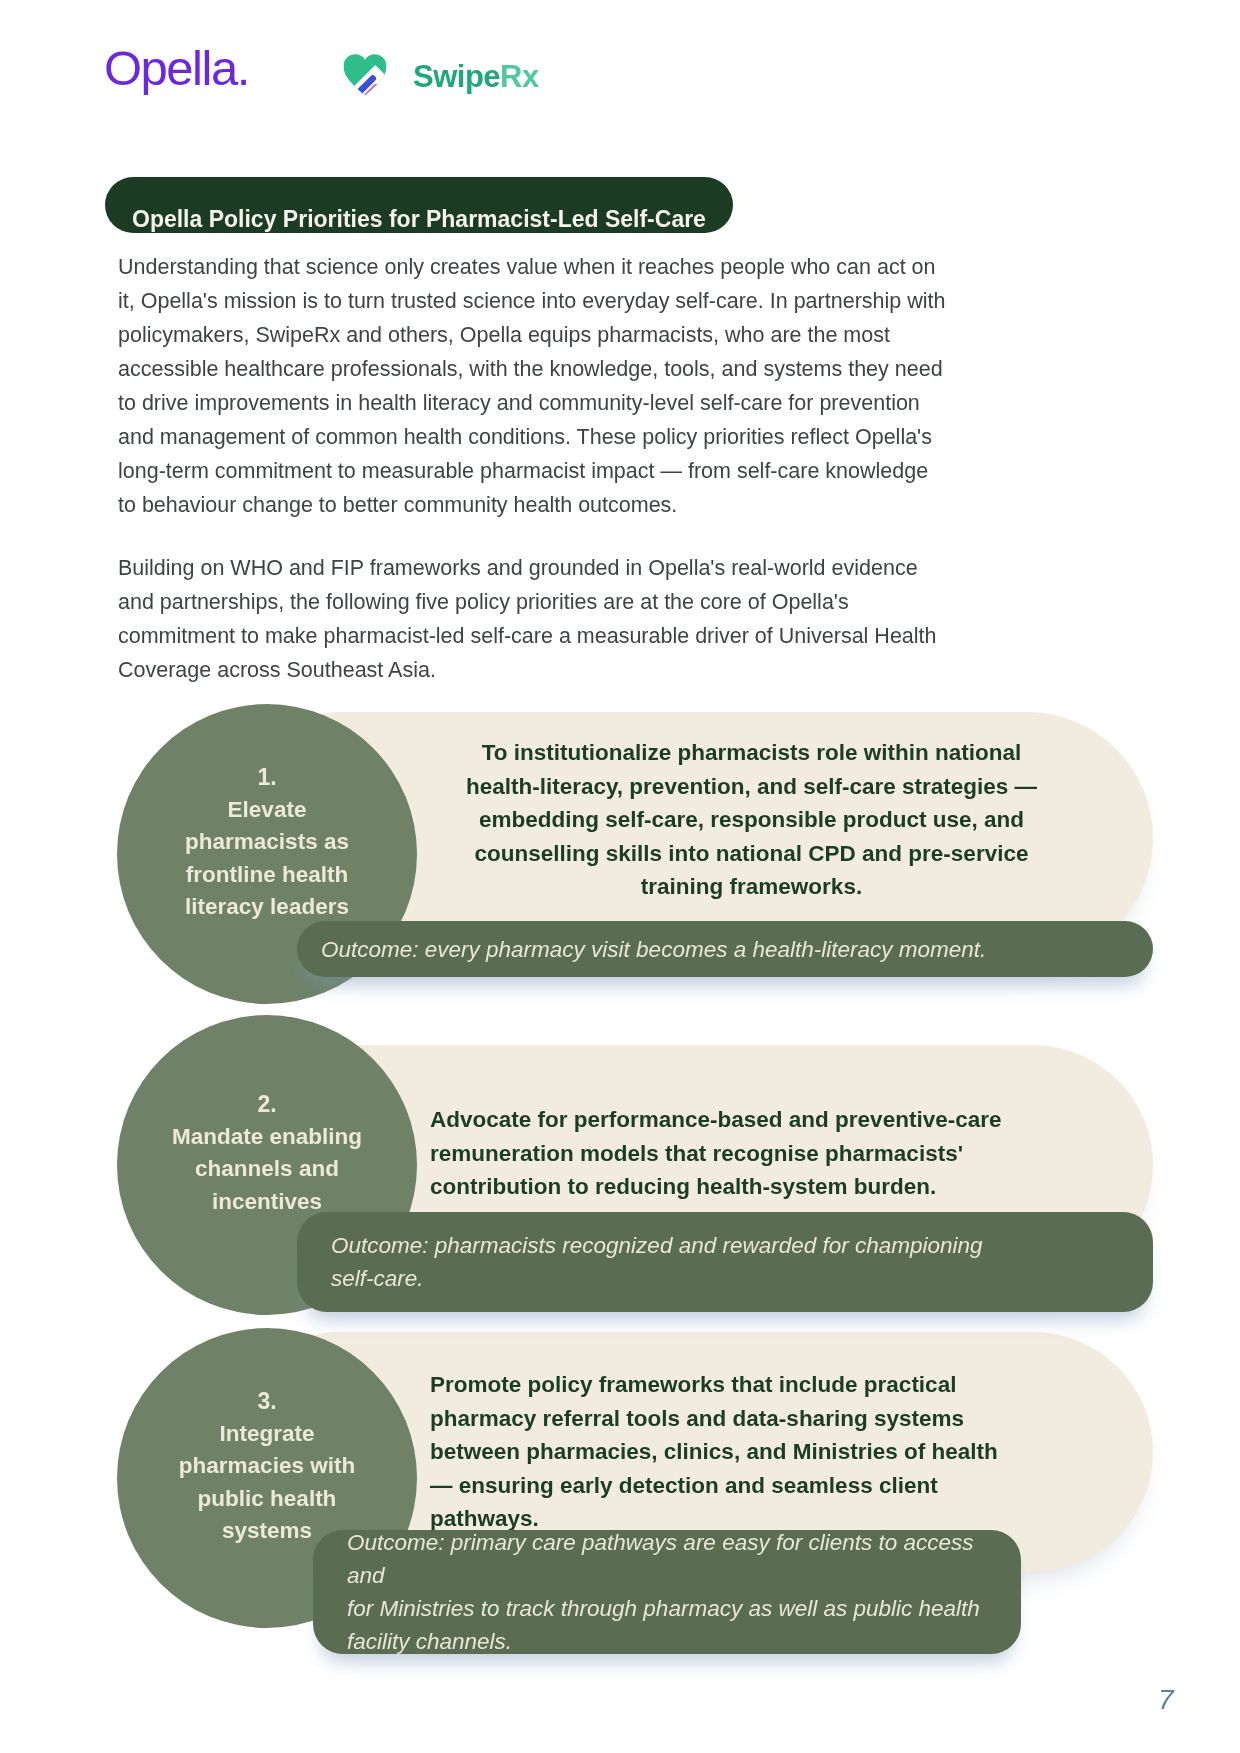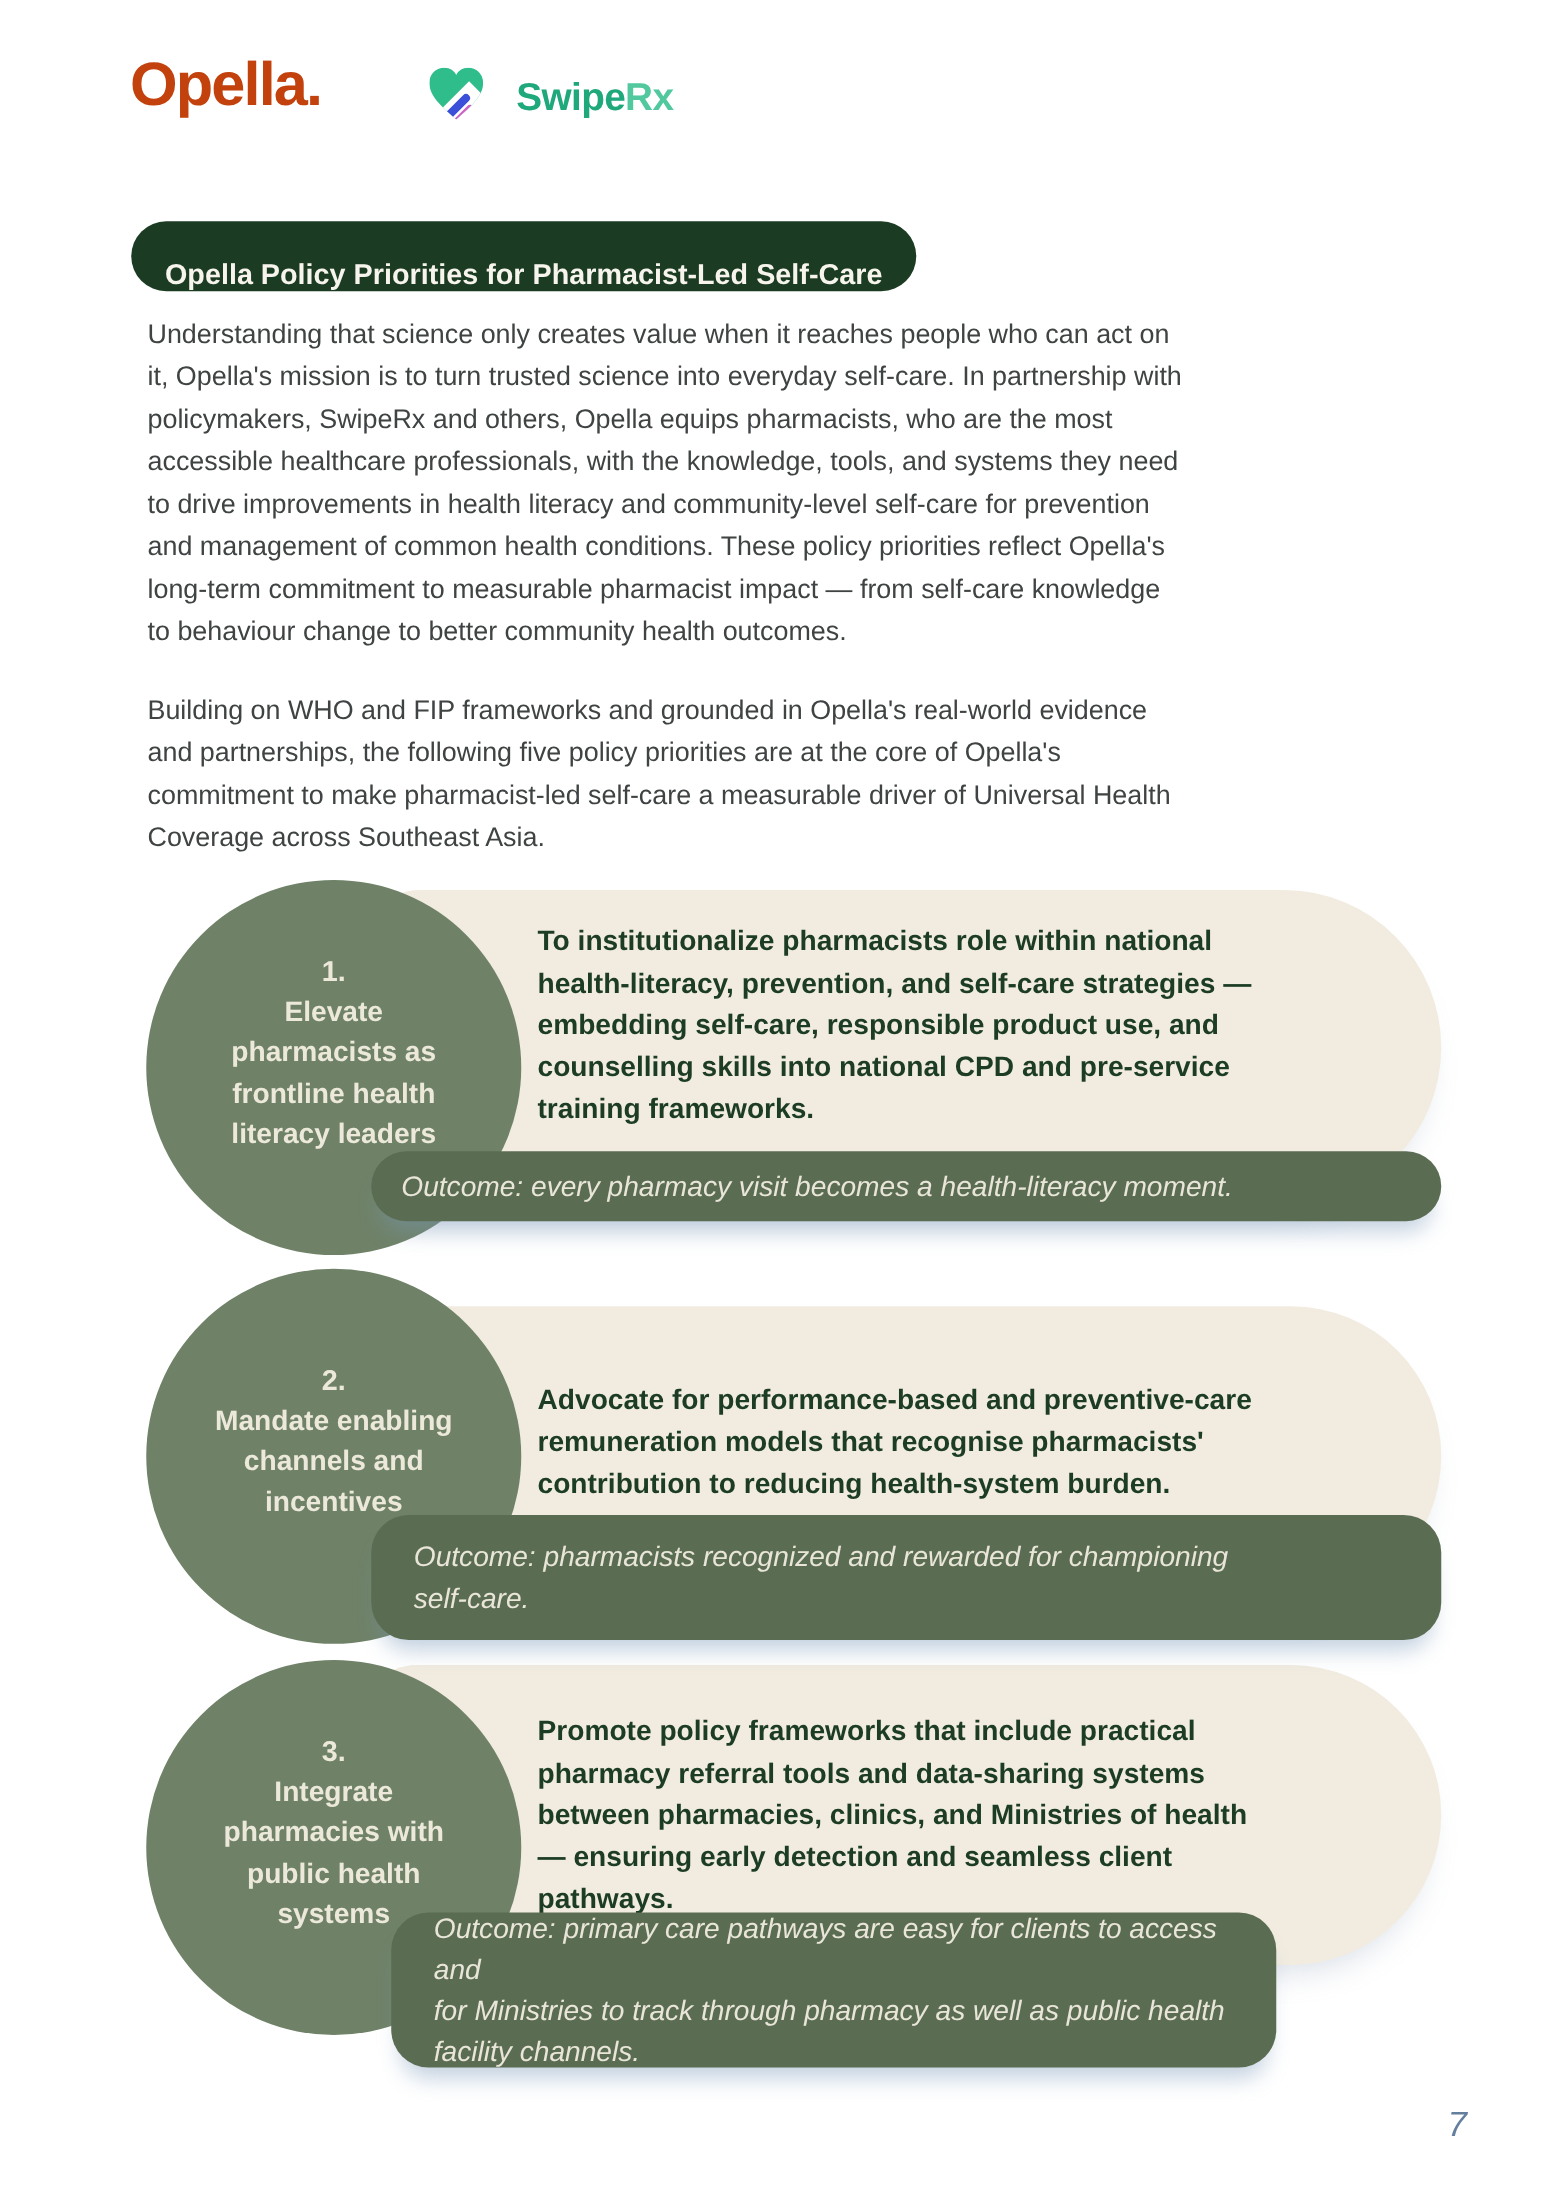--- a/index.html
+++ b/index.html
@@ -9,22 +9,22 @@
     height:1753px;
     background:#ffffff;
     font-family:"Liberation Sans", sans-serif;
     overflow:hidden;
   }
   .pre{white-space:pre-line;}
 
   
   .opella-logo{
     position:absolute; left:104px; top:40px;
-    font-size:49px; font-weight:700; letter-spacing:-1.5px;
-    color:#c2410c;
+    font-size:49px; font-weight:400; letter-spacing:-1.5px;
+    color:#6d28d9;
   }
   .swiperx-logo{
     position:absolute; left:340px; top:52px;
     display:flex; align-items:center; gap:23px;
   }
   .swiperx-word{font-size:31px; font-weight:800; letter-spacing:-0.5px;}
   .swipe-part{color:#1fa87b;}
   .rx-part{color:#52c89e;}
 
   
@@ -47,21 +47,21 @@
 
   
   .card{
     position:absolute; box-sizing:border-box;
     background:#f2ece0;
     border-radius:52px 128px 128px 52px;
     box-shadow:0 18px 24px -12px rgba(140,155,180,0.30);
     z-index:1;
     color:#1c3c24; font-size:22.5px; font-weight:bold; line-height:33.6px;
   }
-  .card1{left:285px; top:712px;  width:868px; height:252px; padding:24px 80px 0 145px;}
+  .card1{left:285px; top:712px;  width:868px; height:252px; padding:24px 80px 0 145px;text-align:center;}
   .card2{left:285px; top:1022px; width:868px; height:240px; padding:58px 80px 0 145px;margin-top:23px;}
   .card3{left:285px; top:1332px; width:868px; height:240px; padding:36px 80px 0 145px;}
 
   .circle{
     position:absolute; width:300px; height:300px; border-radius:50%;
     background:#6f8268; z-index:2;
     display:flex; flex-direction:column; align-items:center; justify-content:center;
     text-align:center; color:#ece9da;
   }
   .circle .inner{margin-top:-24px; width:240px;}

